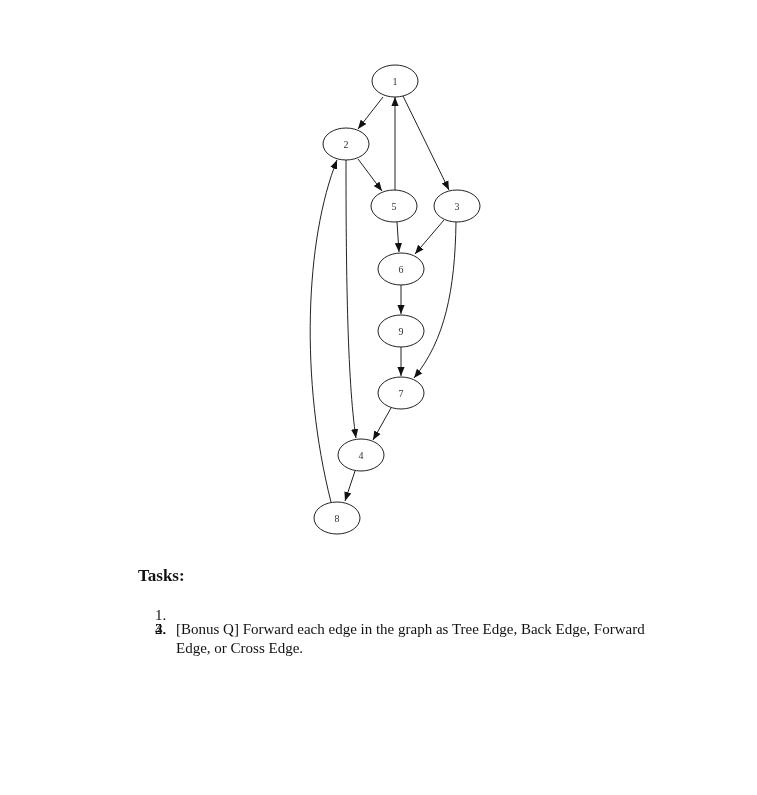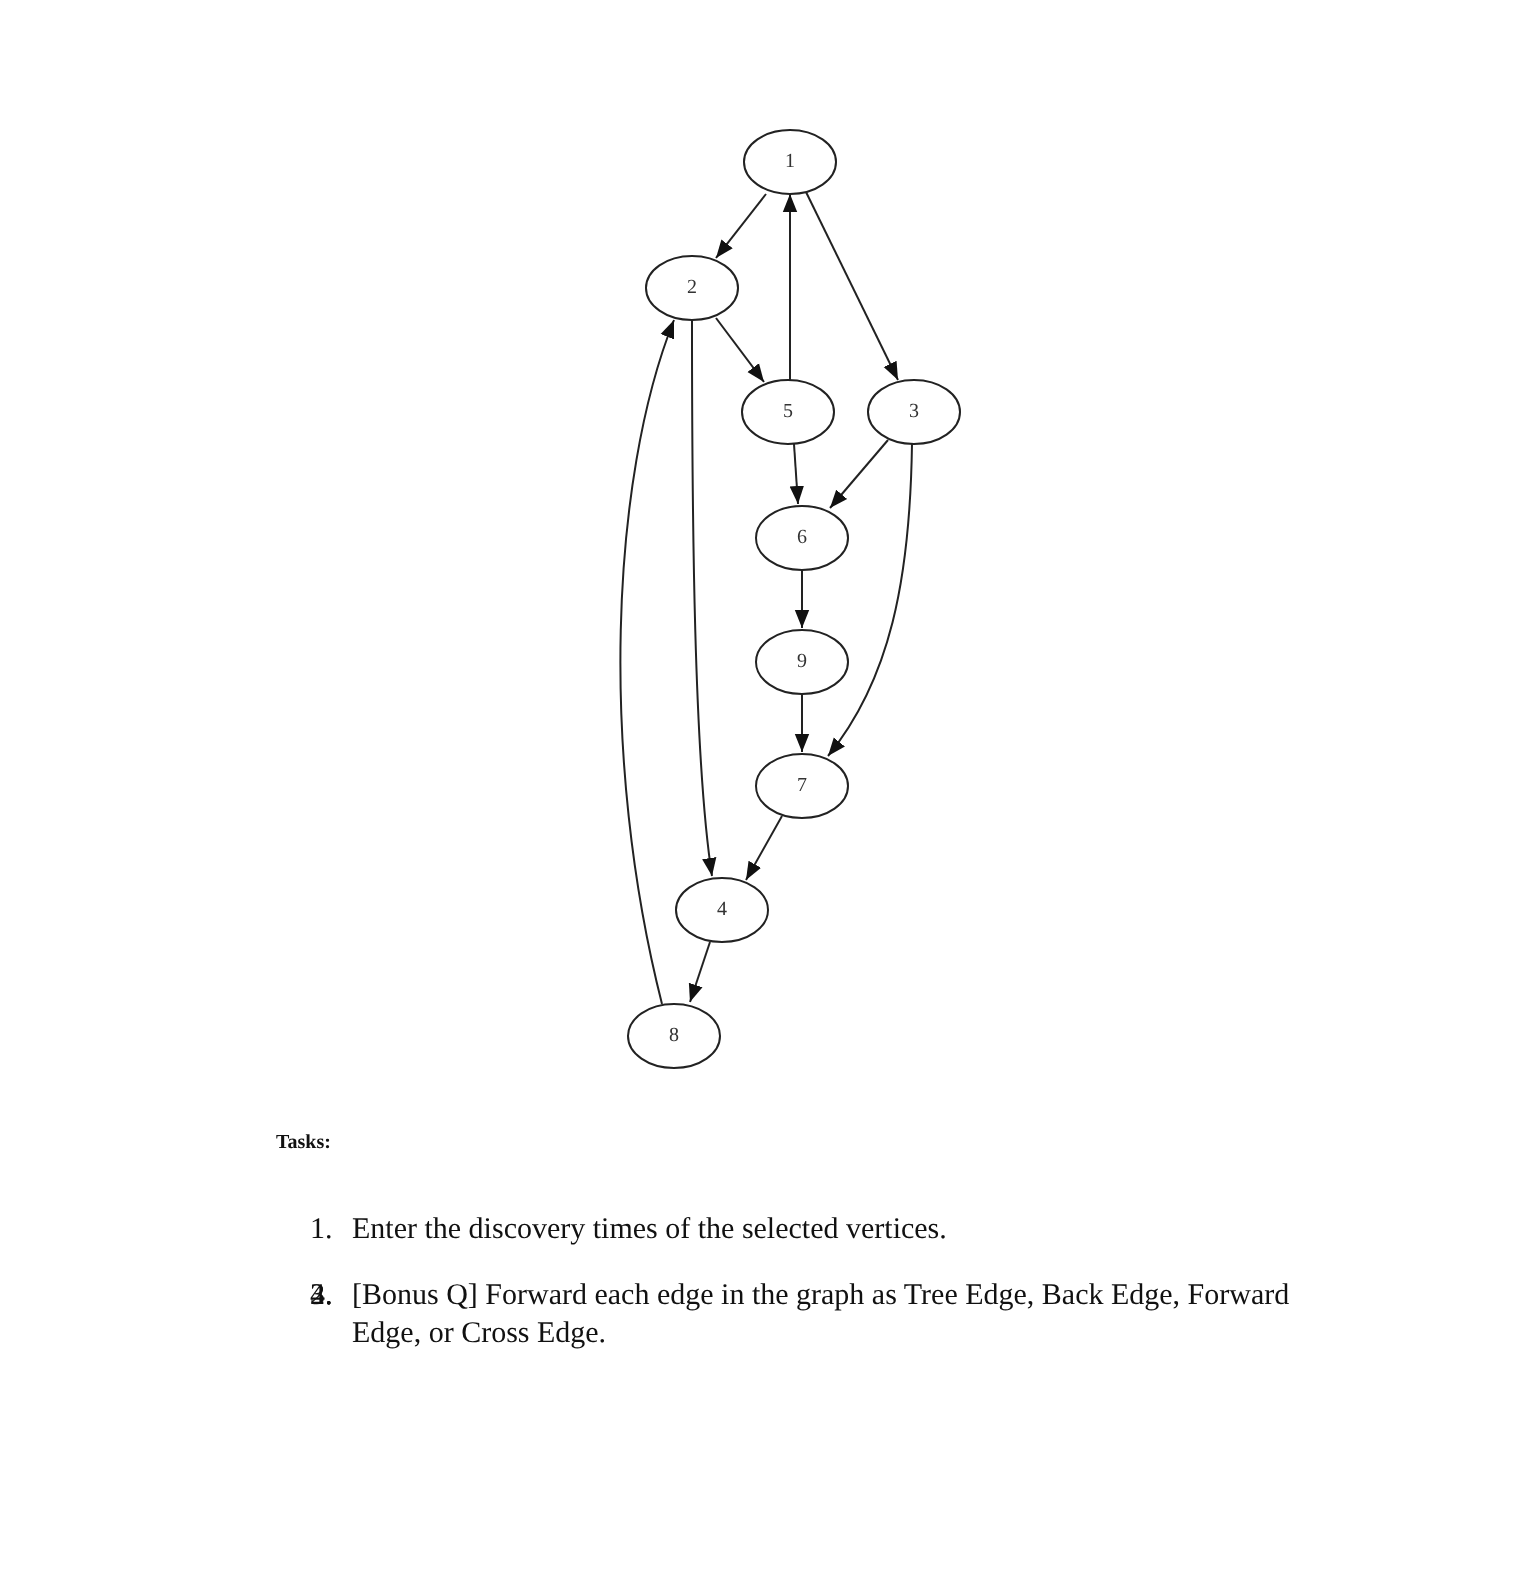--- a/index.html
+++ b/index.html
@@ -2,21 +2,21 @@
 <html><head>
   <meta charset="utf-8">
   <style>
     html, body { margin: 0; padding: 0; background: #ffffff; }
     body { width: 757px; height: 795px; position: relative; overflow: hidden;
            font-family: "Liberation Serif", "DejaVu Serif", serif; color: #111; }
     #graph { position: absolute; left: 0; top: 0; width: 757px; height: 560px; }
     #graph .node ellipse { fill: #fff; stroke: #222; stroke-width: 1; }
     #graph .node text { font-family: "Liberation Serif", serif; font-size: 10px; fill: #333; text-anchor: middle; dominant-baseline: central; }
     #graph .edge path { fill: none; stroke: #222; stroke-width: 1; }
-    .tasks-heading { position: absolute; left: 138px; top: 566px; font-size: 10px; font-weight: bold; }
+    .tasks-heading { position: absolute; left: 138px; top: 566px; font-size: 17px; font-weight: bold; }
     .task-list { position: absolute; left: 155px; top: 606px; margin: 0; padding: 0; list-style: none; width: 520px; }
     .task-item { position: relative; padding-left: 21px; font-size: 15px; line-height: 19px; margin-bottom: 13.5px; }
     .task-num { position: absolute; left: 0; top: 0; }
     .bold { font-weight: normal; }
   </style>
 </head>
 <body>
 
 <svg id="graph" viewBox="0 0 757 560" xmlns="http://www.w3.org/2000/svg">
   <defs>
@@ -103,21 +103,20 @@
         <text x="337" y="518">8</text>
       </g>
   </g>
 </svg>
 
 <div class="tasks-heading">Tasks:</div>
 
 <ol class="task-list">
   <li class="task-item">
     <span class="task-num">1.</span>
-    <span>Enter the discovery times of the selected vertices.</span>
   </li>
   <li class="task-item">
     <span class="task-num">2.</span>
   </li>
   <li class="task-item">
     <span class="task-num">3.</span>
   </li>
   <li class="task-item">
     <span class="task-num">4.</span>
     <span class="bold">[Bonus Q]</span><span> Forward each edge in the graph as Tree Edge, Back Edge, Forward Edge, or Cross Edge.</span>

